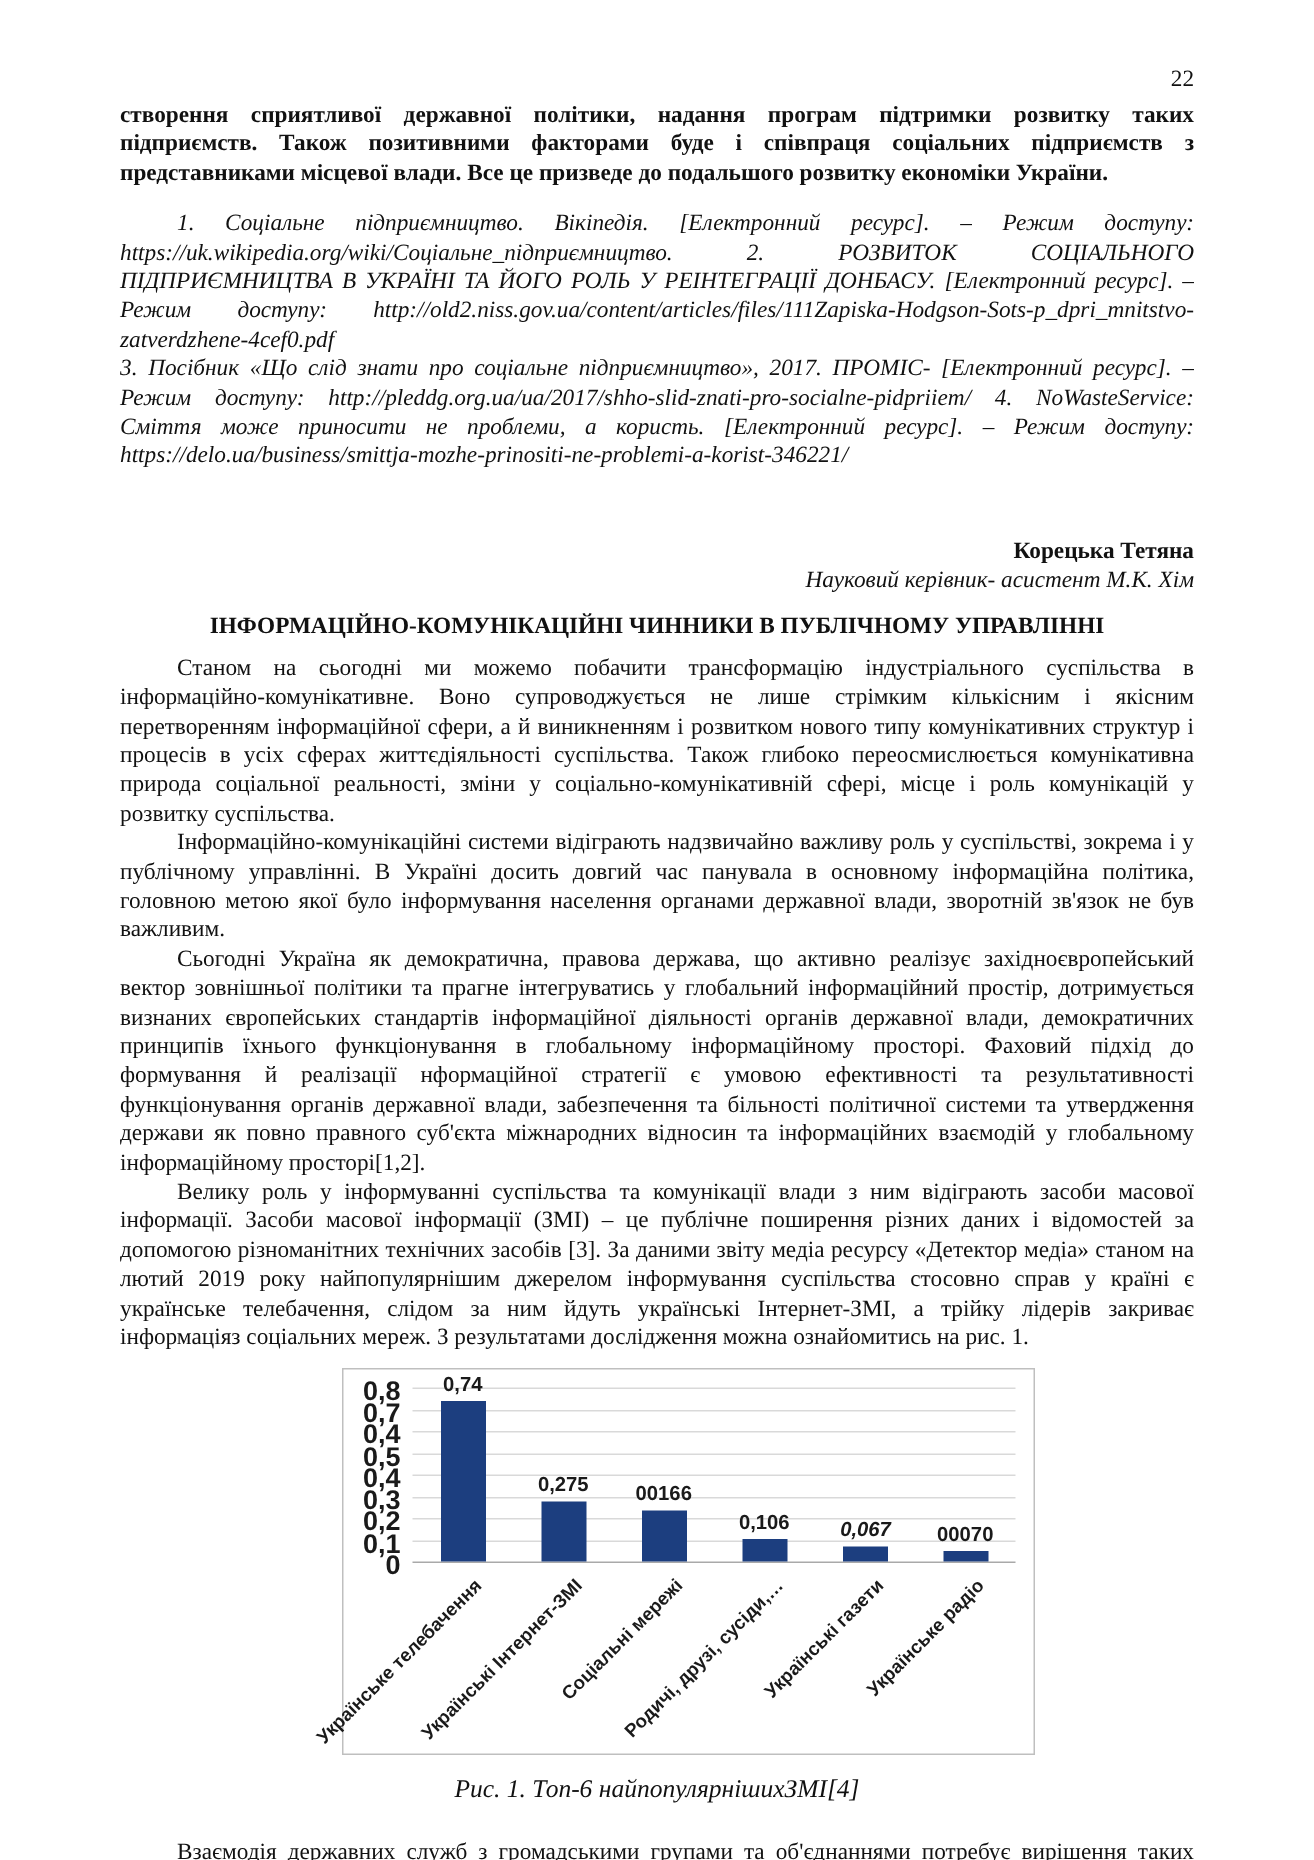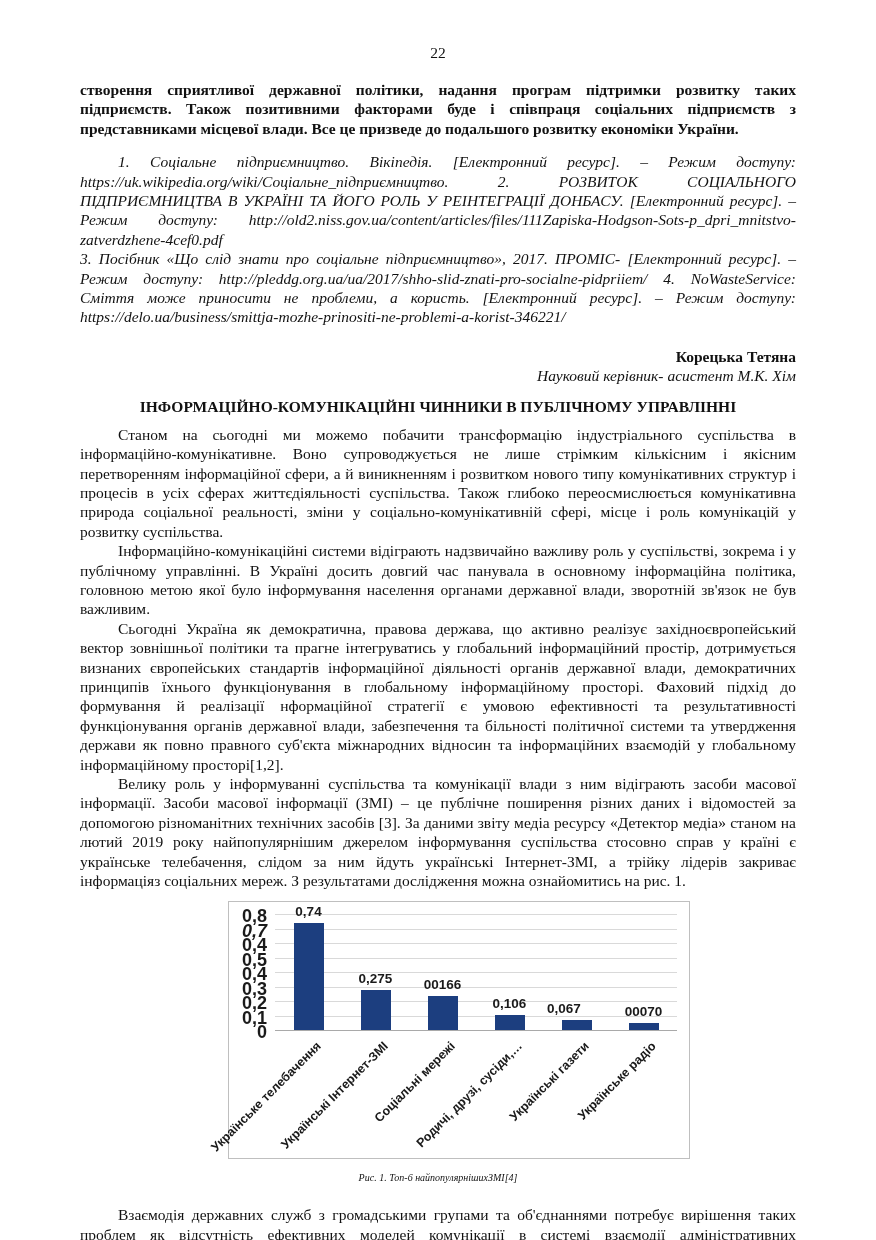--- a/index.html
+++ b/index.html
@@ -1,48 +1,48 @@
 <!DOCTYPE html>
 <html><head>
 <meta charset="utf-8">
 <style>
   html,body{margin:0;padding:0;background:#fff;}
   .page{
     width:876px;height:1240px;background:#fff;position:relative;
     font-family:"Liberation Serif",serif;color:#111;overflow:hidden;
     box-sizing:border-box;padding:44px 80px 0 80px;
   }
-  .pagenum{text-align:center;font-size:15.5px;margin-bottom:18px;}
+  .pagenum{text-align:right;font-size:15.5px;margin-bottom:5px;}
   p{margin:0;font-size:15.5px;line-height:19.4px;}
   .justify{text-align:justify;}
   .indent{text-indent:38px;}
   .bold{font-weight:bold;}
   .ital{font-style:italic;}
   .refs{margin-top:14px;}
-  .author-block{margin-top:20px;text-align:right;line-height:19.4px;}
+  .author-block{margin-top:44px;text-align:right;line-height:19.4px;}
   .author-name{font-weight:bold;font-size:15.5px;}
   .author-sup{font-style:italic;font-size:15.5px;}
   .title{margin-top:11px;text-align:center;font-weight:bold;font-size:15.5px;line-height:19px;}
   .bodytext{margin-top:9px;}
   
   .figure-wrap{margin-top:11px;margin-left:148px;}
   .chart-box{
     width:460px;height:256px;border:1px solid #bfbfbf;background:#fff;
     position:relative;font-family:"Liberation Sans",sans-serif;
   }
   .gridline{position:absolute;height:1px;background:#d9d9d9;}
   .axisline{position:absolute;height:1px;background:#a9a9a9;}
   .ytick{position:absolute;text-align:right;font-size:18px;font-weight:600;color:#1a1a1a;}
   .bar{position:absolute;background:#1c3e7f;}
   .barval{position:absolute;text-align:center;font-size:13.5px;font-weight:700;color:#1a1a1a;}
   .catlabel{
     position:absolute;width:150px;text-align:right;font-size:12.5px;font-weight:600;color:#1a1a1a;
     transform:rotate(-45deg);transform-origin:100% 0;white-space:nowrap;
   }
-  .caption{margin-top:13px;text-align:center;font-style:italic;font-size:10px;}
+  .caption{margin-top:13px;text-align:center;font-style:italic;font-size:17px;}
   .closing{margin-top:22px;}
 </style>
 </head>
 <body>
 
 <div class="page">
 
   <div class="pagenum">22</div>
 
   <p class="justify bold">створення сприятливої державної політики, надання програм підтримки розвитку таких підприємств. Також позитивними факторами буде і співпраця соціальних підприємств з представниками місцевої влади. Все це призведе до подальшого розвитку економіки України.</p>
@@ -75,38 +75,38 @@
         <div class="ytick" style="left: 0px; width: 38px; top: 91px;">0,2</div>
         <div class="gridline" style="left: 46px; width: 402px; top: 84.5px; background: rgb(217, 217, 217);"></div>
         <div class="ytick" style="left: 0px; width: 38px; top: 76.5px; text-align: right;">0,3</div>
         <div class="gridline" style="left: 46px; width: 402px; top: 70px; background: rgb(217, 217, 217);"></div>
         <div class="ytick" style="left: 0px; width: 38px; top: 62px;">0,4</div>
         <div class="gridline" style="left: 46px; width: 402px; top: 55.5px; background: rgb(217, 217, 217);"></div>
         <div class="ytick" style="left: 0px; width: 38px; top: 47.5px;">0,5</div>
         <div class="gridline" style="left: 46px; width: 402px; top: 41px; background: rgb(217, 217, 217);"></div>
         <div class="ytick" style="left: 0px; width: 38px; top: 33px;">0,4</div>
         <div class="gridline" style="left: 46px; width: 402px; top: 26.5px; background: rgb(217, 217, 217);"></div>
-        <div class="ytick" style="left: 0px; width: 38px; top: 18.5px; font-style: italic;">0,7</div>
+        <div class="ytick" style="left: 0px; width: 38px; top: 18.5px;">0,7</div>
         <div class="gridline" style="left: 46px; width: 402px; top: 12px; background: rgb(217, 217, 217);"></div>
         <div class="ytick" style="left: 0px; width: 38px; top: 4px;">0,8</div>
         <div class="axisline" style="left: 46px; width: 402px; top: 128px;"></div>
         <div class="bar" style="left: 64.5px; width: 30px; top: 21px; height: 107px; background: rgb(28, 62, 127);"></div>
         <div class="barval" style="left: 47.5px; width: 64px; top: 2px;">0,74</div>
         <div class="catlabel" style="left: -65.5px; top: 137px;">Українське телебачення</div>
         <div class="bar" style="left: 131.5px; width: 30px; top: 88px; height: 40px; background: rgb(28, 62, 127);"></div>
         <div class="barval" style="left: 114.5px; width: 64px; top: 69px;">0,275</div>
         <div class="catlabel" style="left: 1.5px; top: 137px;">Українські Інтернет-ЗМІ</div>
         <div class="bar" style="left: 198.5px; width: 30px; top: 94px; height: 34px; background: rgb(28, 62, 127);"></div>
         <div class="barval" style="left: 181.5px; width: 64px; top: 75px;">00166</div>
         <div class="catlabel" style="left: 68.5px; top: 137px;">Соціальні мережі</div>
         <div class="bar" style="left: 265.5px; width: 30px; top: 113px; height: 15px; background: rgb(28, 62, 127);"></div>
         <div class="barval" style="left: 248.5px; width: 64px; top: 94px;">0,106</div>
         <div class="catlabel" style="left: 135.5px; top: 137px;">Родичі, друзі, сусіди,…</div>
         <div class="bar" style="left: 332.5px; width: 30px; top: 118px; height: 10px; background: rgb(28, 62, 127);"></div>
-        <div class="barval" style="left: 303px; width: 64px; top: 99px;">0,067</div>
+        <div class="barval" style="left: 316px; width: 64px; top: 99px; font-style: italic;">0,067</div>
         <div class="catlabel" style="left: 202.5px; top: 137px;">Українські газети</div>
         <div class="bar" style="left: 399.5px; width: 30px; top: 121px; height: 7px; background: rgb(28, 62, 127);"></div>
         <div class="barval" style="left: 382.5px; width: 64px; top: 102px;">00070</div>
         <div class="catlabel" style="left: 269.5px; top: 137px;">Українське радіо</div>
       </div>
   </div>
 
   <div class="caption">Рис. 1. Топ-6 найпопулярнішихЗМІ[4]</div>
 
   <p class="justify indent closing">Взаємодія державних служб з громадськими групами та об'єднаннями потребує вирішення таких проблем як відсутність ефективних моделей комунікації в системі взаємодії адміністративних управлінських організацій з соціумом. Також існують і такі проблеми як недостатньо розвинений інформаційно-аналітичний та кадровий потенціал, консерватизм управлінського мислення і поведінки в основних інститутах адміністративної діяльності.</p>

